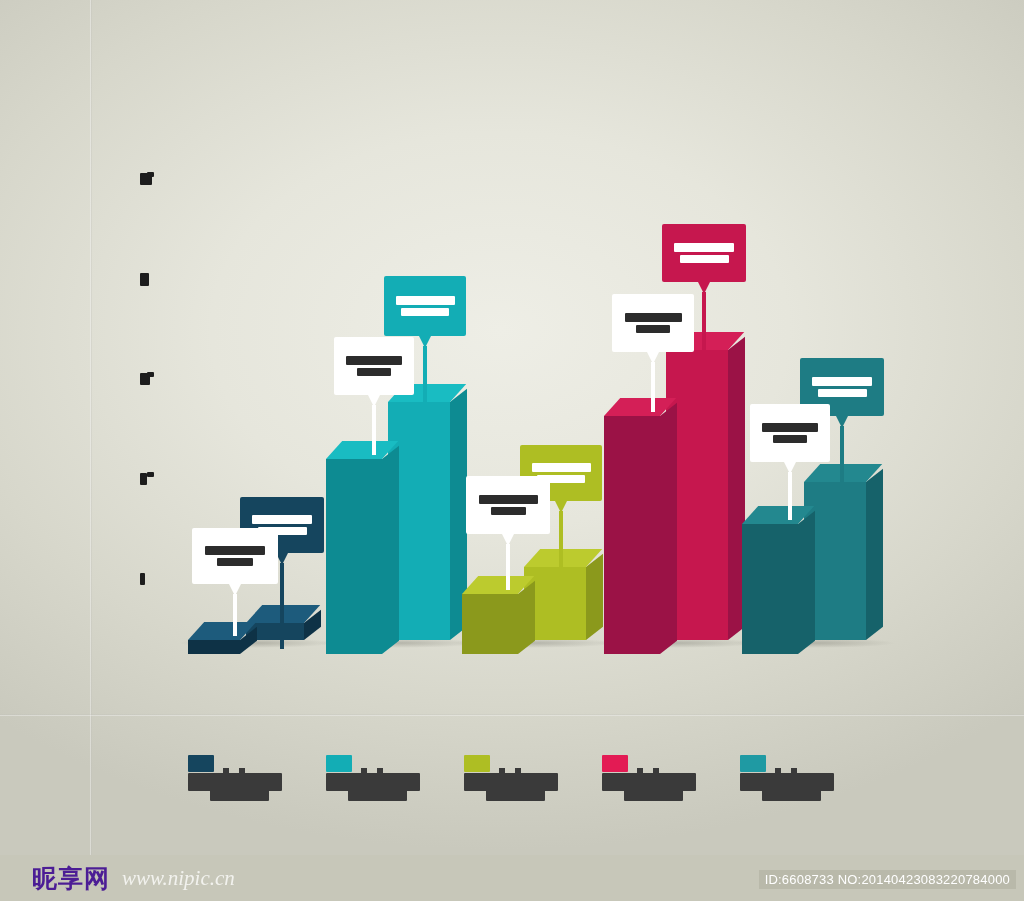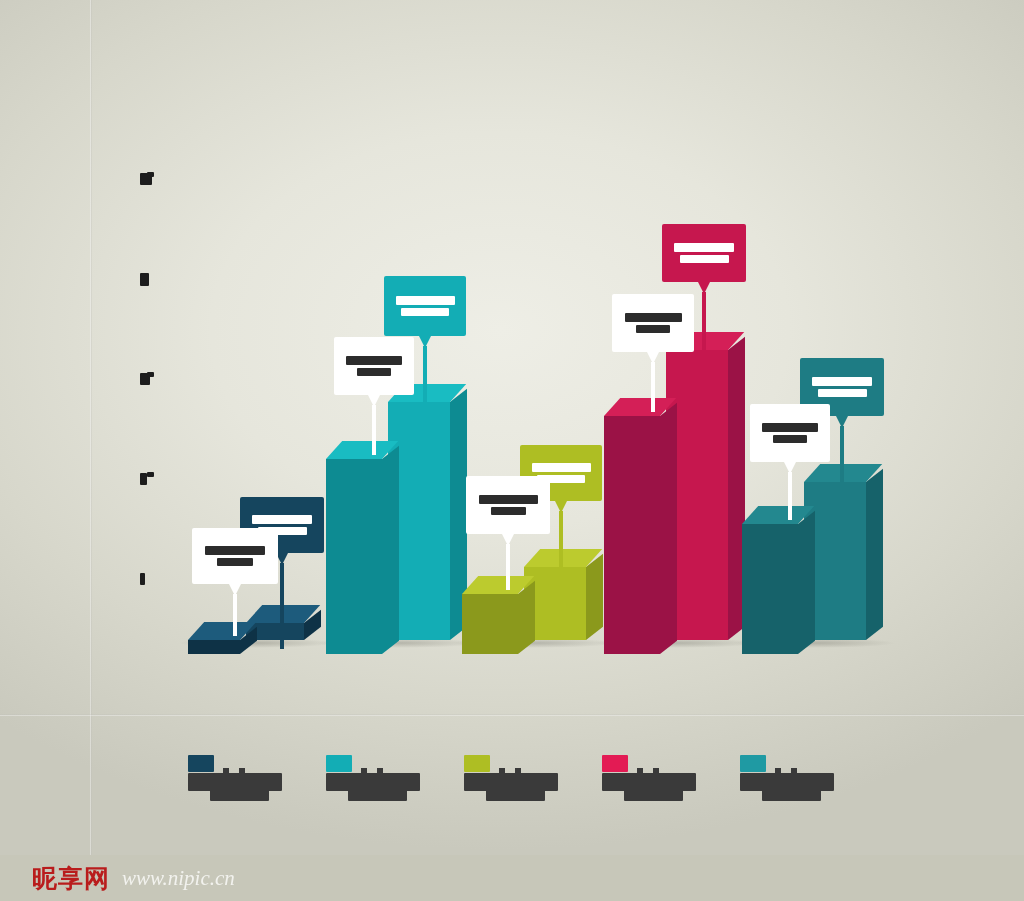--- a/index.html
+++ b/index.html
@@ -66,21 +66,21 @@
   .legend-item{position:absolute;top:0;}
   .legend-item .swatch{position:absolute;left:0;top:0;width:26px;height:17px;border-radius:1px;}
   .legend-item .txt{position:absolute;left:0;top:18px;}
   .legend-item .bar-a{position:absolute;left:0;top:0;height:18px;background:#3a3a3a;border-radius:1px;}
   .legend-item .bar-b{position:absolute;left:22px;top:17px;height:11px;background:#3a3a3a;border-radius:1px;}
   .legend-item .dot1,.legend-item .dot2{position:absolute;top:-5px;width:6px;height:6px;background:#3a3a3a;}
 
   
   #wm{position:absolute;left:0;bottom:0;width:1024px;height:46px;
       background:#c7c7b9;display:flex;align-items:center;}
-  #wm .logo{margin-left:32px;font-size:25px;font-weight:bold;color:#b91c1c;letter-spacing:1px;
+  #wm .logo{margin-left:32px;font-size:25px;font-weight:bold;color:#4c1d95;letter-spacing:1px;
       font-family:"DejaVu Sans",sans-serif;}
   #wm .url{margin-left:12px;font-size:21px;color:#f2f2ee;font-style:italic;
       font-family:"Liberation Serif",serif;}
   #idtag{position:absolute;right:8px;bottom:12px;
       background:#b9b9aa;color:#ffffff;font-size:13px;padding:2px 6px;letter-spacing:.2px;}
 </style>
 </head>
 <body>
 
 <div id="stage">
@@ -322,14 +322,15 @@
           <span class="dot2" style="left: 51px;"></span>
           <span class="bar-b" style="width: 59px;"></span>
         </span>
       </div>
     </div>
 
   <div id="wm">
     <span class="logo">昵享网</span>
     <span class="url">www.nipic.cn</span>
   </div>
+  <div id="idtag">ID:6608733 NO:20140423083220784000</div>
 
 </div>
 
 </body></html>

